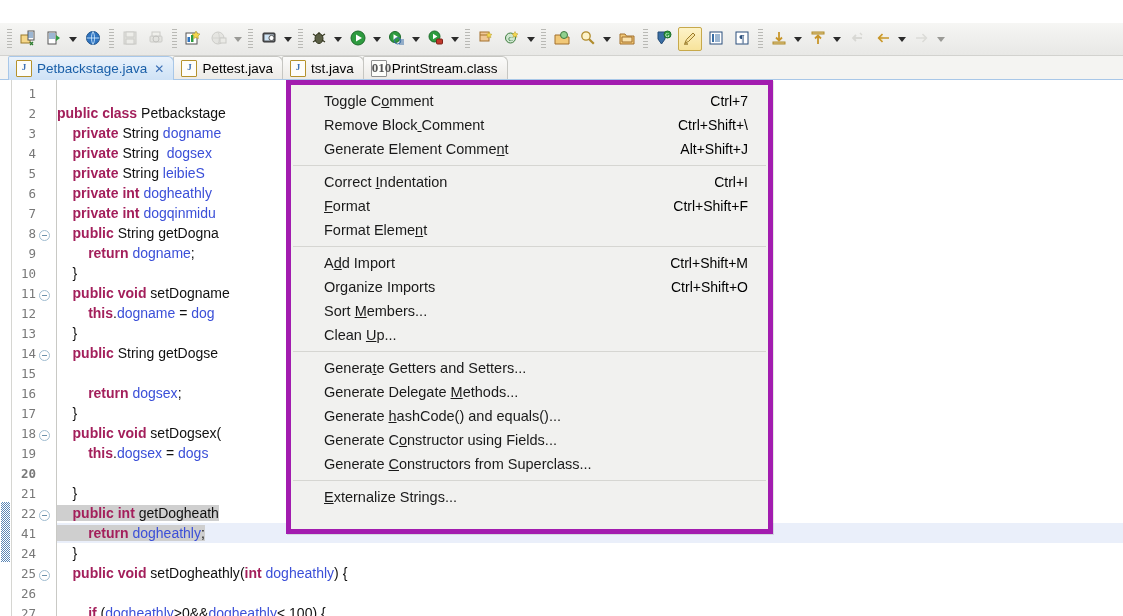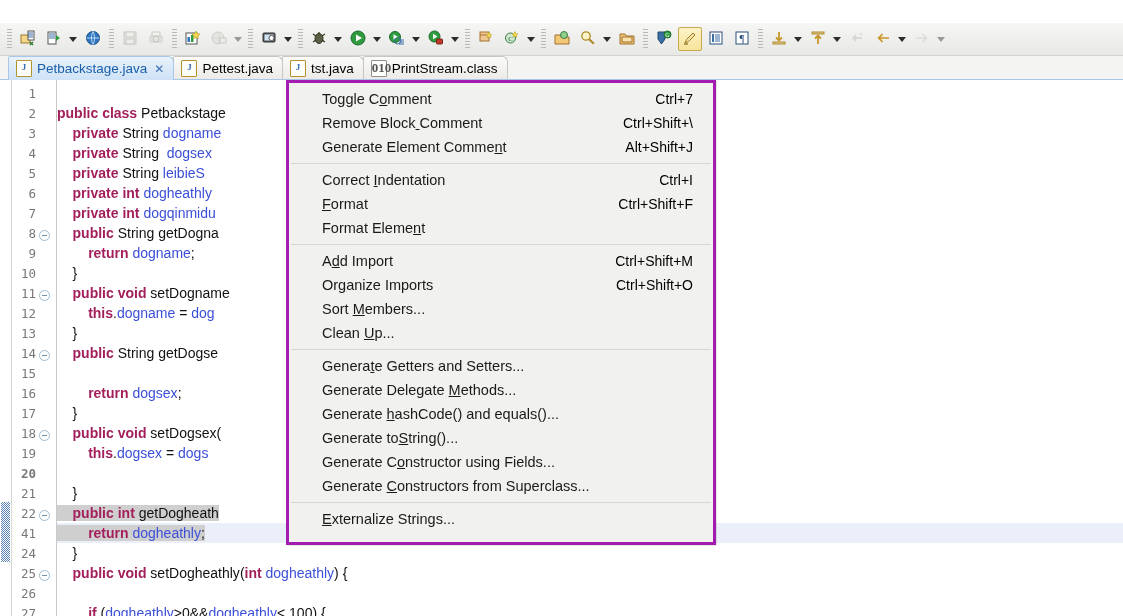--- a/index.html
+++ b/index.html
@@ -155,27 +155,27 @@
   .code .hl-line{
     position:absolute;left:0;width:1066px;height:20px;background:#eaeffa;
   }
   .code .sel{background:#cfcfcf;}
   .kw{color:#a31f5b;font-weight:bold;}
   .fld{color:#3b4fd8;}
   .pl{color:#111111;}
 
   
   .ctxmenu{
-    position:absolute;left:286px;top:80px;width:430px;
+    position:absolute;left:286px;top:80px;width:487px;
     background:#f1f1ef;
-    border:3px solid #a21caf;
+    border:5px solid #a21caf;
     box-sizing:border-box;
     z-index:50;
     box-shadow:1px 1px 0 rgba(0,0,0,0.10);
-    padding:4px 0 11px 0;
+    padding:4px 0 20px 0;
   }
   .ctxmenu .row{
     height:24px;display:flex;align-items:center;
     padding:0 20px 0 33px;
     font-size:14.5px;color:#1a1a1a;
     white-space:nowrap;cursor:default;
     position:relative;
   }
   .ctxmenu .row .lbl{flex:1 1 auto;}
   .ctxmenu .row .key{
@@ -522,23 +522,20 @@
       <div class="row">
         <span class="lbl">Genera<u>t</u>e Getters and Setters...</span>
       </div>
       <div class="row">
         <span class="lbl">Generate Delegate <u>M</u>ethods...</span>
       </div>
       <div class="row">
         <span class="lbl">Generate <u>h</u>ashCode() and equals()...</span>
       </div>
       <div class="row">
-        <span class="lbl">Generate to<u>S</u>tring()...</span>
-      </div>
-      <div class="row">
         <span class="lbl">Generate C<u>o</u>nstructor using Fields...</span>
       </div>
       <div class="row">
         <span class="lbl">Generate <u>C</u>onstructors from Superclass...</span>
       </div>
       <div class="sep"></div>
       <div class="row">
         <span class="lbl"><u>E</u>xternalize Strings...</span>
       </div>
     </div>

